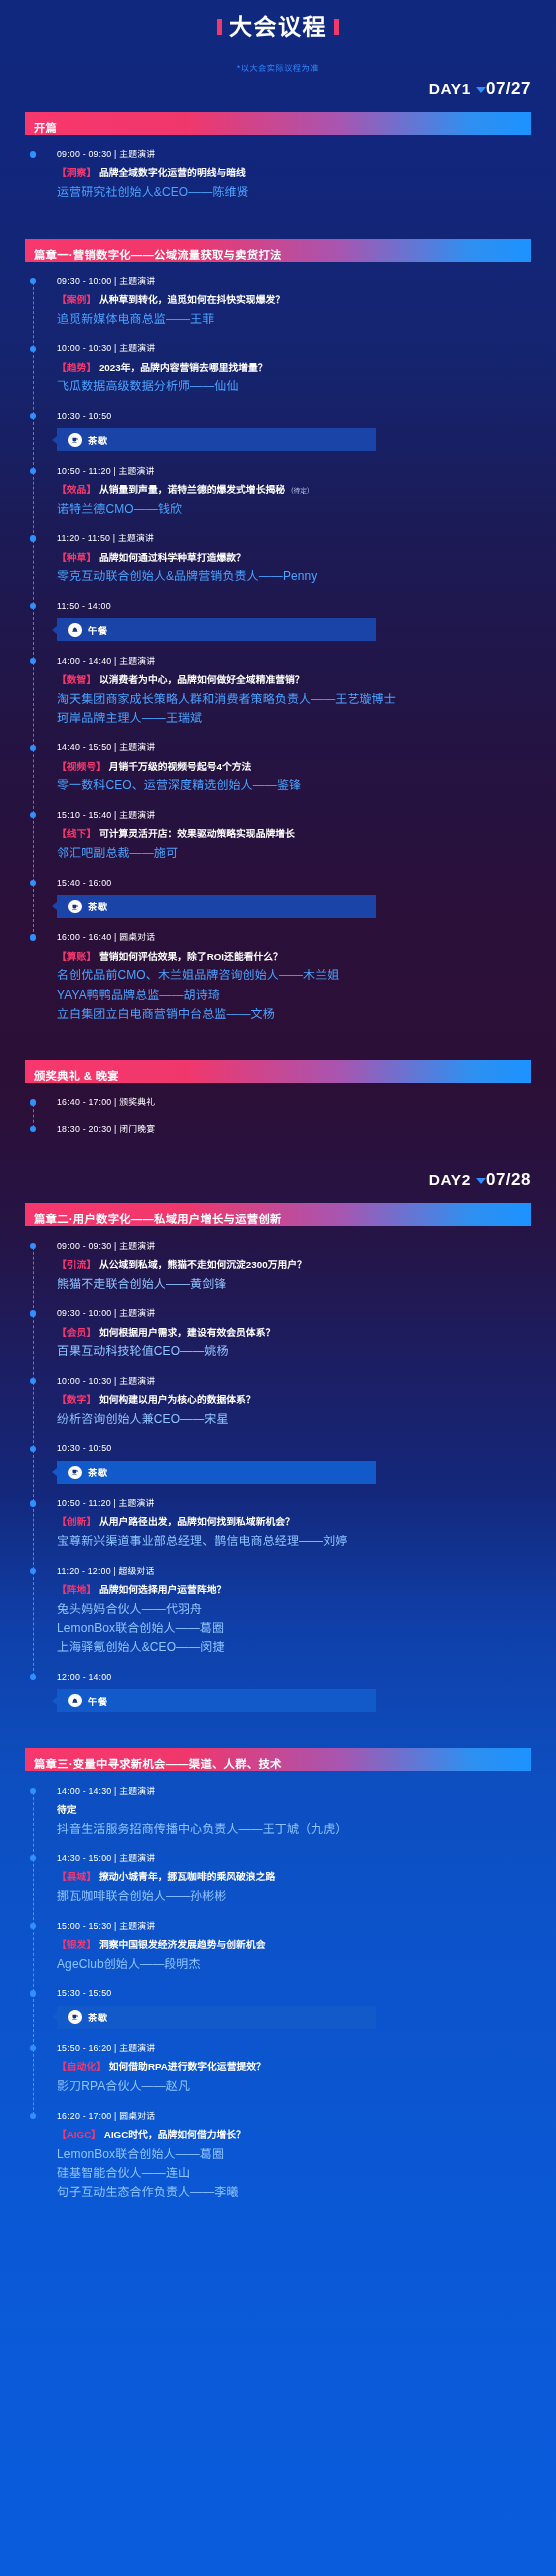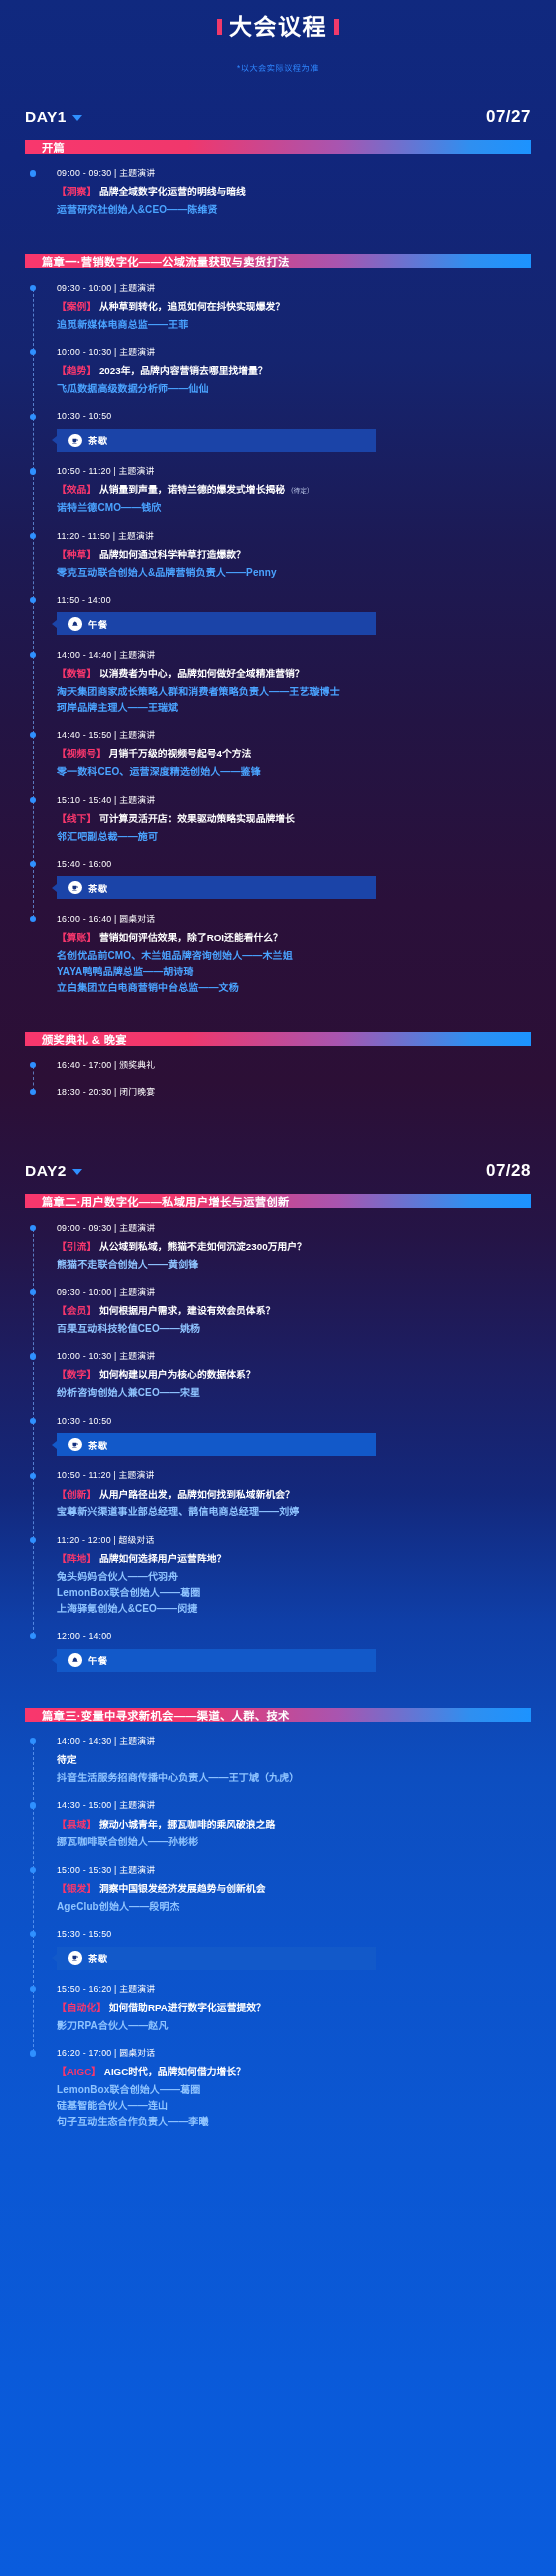--- a/index.html
+++ b/index.html
@@ -67,24 +67,24 @@
   }
   .page-subtitle {
     margin-top: 22px;
     font-size: 8.2px;
     color: #2f87ff;
     letter-spacing: 0.5px;
   }
 
   
   .day-head {
-    margin: 34px 25px 0 25px;
+    margin: 6px 25px 0 25px;
     display: flex;
     align-items: baseline;
-    justify-content: space-between;
+    justify-content: flex-end;
   }
   .day-label {
     font-size: 15.5px;
     font-weight: bold;
     letter-spacing: 0.5px;
     display: flex;
     align-items: center;
     gap: 5.2px;
   }
   .caret-down {
@@ -98,24 +98,24 @@
   }
   .day-date {
     font-size: 17px;
     font-weight: bold;
     letter-spacing: 0.5px;
   }
 
   
   .chapter-bar {
     margin: 13.4px 25px 0 25px;
-    height: 14px;
+    height: 23px;
     display: flex;
-    align-items: center;
-    padding-left: 17px;
+    align-items: flex-end;
+    padding-left: 9px;
     background: linear-gradient(90deg, #f8376d 0%, #f0376c 32%, #a855b0 62%, #2f8ff0 88%, #1c93ff 100%);
   }
   .chapter-text {
     font-size: 11.3px;
     font-weight: bold;
     letter-spacing: 0.3px;
     color: #ffffff;
     white-space: nowrap;
   }
 
@@ -171,25 +171,24 @@
   }
   .tl-tbd {
     font-size: 6.7px;
     font-weight: normal;
     color: #b9c4e6;
   }
   .tl-speakers {
     margin-top: 2.6px;
   }
   .tl-speaker {
-    font-size: 10px;
+    font-size: 12px;
     color: #4aa3ff;
     line-height: 1.6;
     letter-spacing: 0.1px;
-    font-weight: bold;
   }
   
   .day2 .tl-speaker { color: #8fc4ff; }
 
   
   .break-bar {
     margin-top: 5.2px;
     position: relative;
     width: 319px;
     height: 23px;

